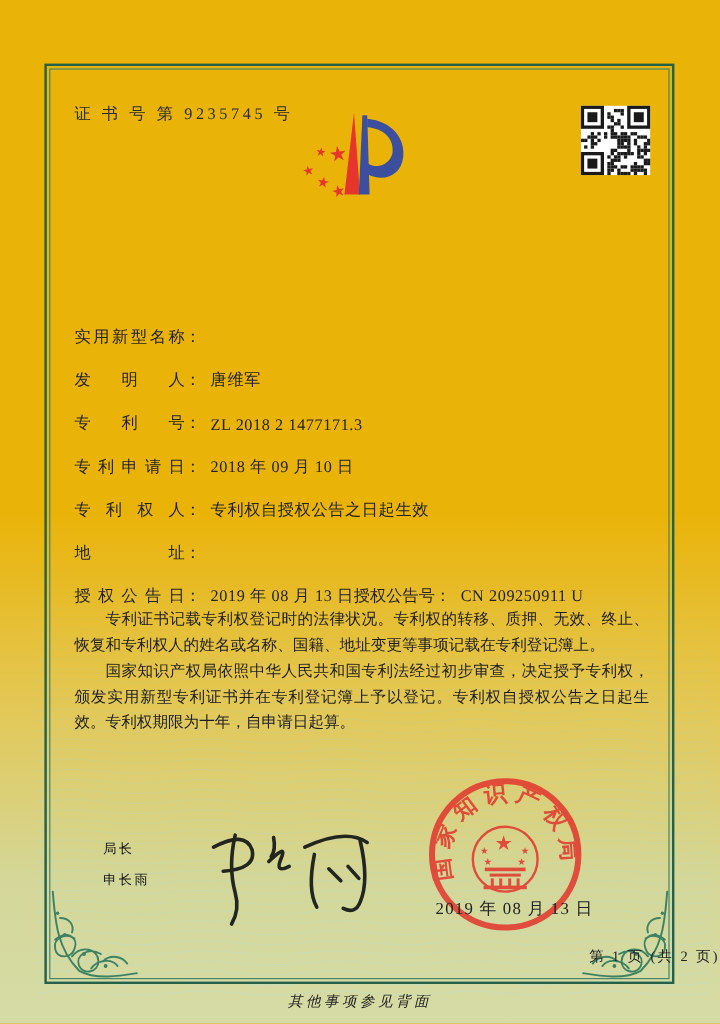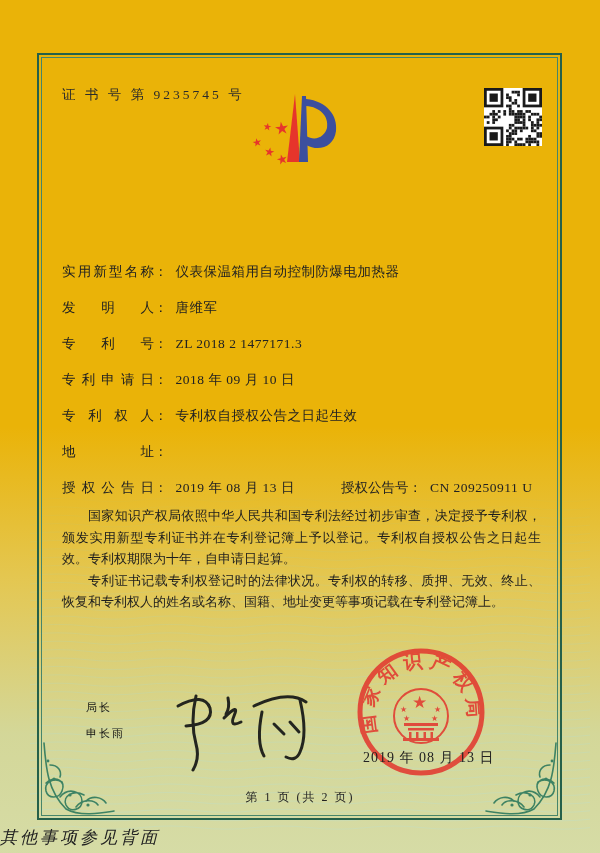--- a/index.html
+++ b/index.html
@@ -43,53 +43,53 @@
   .logo{position:absolute;left:247px;top:88px;}
   .qr{position:absolute;left:484px;top:88px;width:58px;height:58px;}
 
   .title{
     position:absolute;left:0;top:188px;width:100%;
     text-align:center;font-size:31px;font-weight:bold;
     letter-spacing:9px;color:#111;text-indent:9px;
   }
 
   .fields{position:absolute;left:62px;top:254px;width:480px;}
-  .frow{display:flex;align-items:center;height:36px;font-size:13.5px;color:#222;}
+  .frow{display:flex;align-items:flex-end;height:36px;font-size:13.5px;color:#222;}
   .frow .lbl{
     display:inline-block;width:92px;
     text-align:justify;text-align-last:justify;
   }
   .frow .colon{margin-right:8px;}
   .frow .val{letter-spacing:.5px;}
-  .frow .pair2{margin-left:46px;display:flex;align-items:baseline;}
+  .frow .pair2{display:flex;align-items:baseline;}
 
   .paras{
     position:absolute;left:62px;top:505px;width:479px;
     font-size:13px;line-height:21.5px;color:#1d1d1d;
     text-align:justify;
   }
   .paras p{margin:0;text-indent:2em;}
 
   .sig-block{position:absolute;left:86px;top:700px;font-size:11px;color:#111;}
   .sig-block div{margin-bottom:11px;letter-spacing:2px;}
   .signature{position:absolute;left:158px;top:676px;}
 
   .seal{position:absolute;left:351px;top:642px;}
   .seal-date{
     position:absolute;left:363px;top:749px;
     font-size:14px;color:#222;letter-spacing:1px;white-space:nowrap;
   }
 
   .page-num{
     position:absolute;left:0;top:789px;width:100%;
-    text-align:center;font-size:12px;color:#222;letter-spacing:2px;
+    text-align:right;font-size:12px;color:#222;letter-spacing:2px;
   }
   .back-note{
     position:absolute;left:0;top:826px;width:100%;
-    text-align:left;font-size:17px;color:#222;letter-spacing:3px;
+    text-align:center;font-size:12px;color:#222;letter-spacing:3px;
     font-style:italic;
   }
 </style>
 </head>
 <body>
 
 <div class="page">
 
   <svg class="waves" width="600" height="853" id="waveSvg">
       <path d="M30 500.0 q28 -3.2 56 0 q28 3.2 56 0 q28 -3.2 56 0 q28 3.2 56 0 q28 -3.2 56 0 q28 3.2 56 0 q28 -3.2 56 0 q28 3.2 56 0 q28 -3.2 56 0 q28 3.2 56 0" fill="none" stroke="#8cc3a2" stroke-width="0.8" opacity="0.06"></path>
@@ -314,21 +314,20 @@
       <rect x="0" y="14" width="7" height="7" fill="#1a1a1a"></rect>
       <rect x="1" y="15" width="5" height="5" fill="#ffffff"></rect>
       <rect x="2" y="16" width="3" height="3" fill="#1a1a1a"></rect>
     </svg>
 
 
   <div class="fields">
     <div class="frow">
       <span class="lbl">实用新型名称</span>
         <span class="colon">：</span>
-      <span class="val">仪表保温箱用自动控制防爆电加热器</span>
     </div>
     <div class="frow">
       <span class="lbl">发明人</span>
         <span class="colon">：</span>
       <span class="val">唐维军</span>
     </div>
     <div class="frow">
       <span class="lbl">专利号</span>
         <span class="colon">：</span>
       <span class="val">ZL 2018 2 1477171.3</span>
@@ -353,22 +352,22 @@
       <span class="val">2019 年 08 月 13 日</span>
       <span class="pair2">
         <span>授权公告号</span>
           <span class="colon">：</span>
         <span class="val">CN 209250911 U</span>
       </span>
     </div>
   </div>
 
   <div class="paras">
+    <p>专利证书记载专利权登记时的法律状况。专利权的转移、质押、无效、终止、恢复和专利权人的姓名或名称、国籍、地址变更等事项记载在专利登记簿上。</p>
     <p>国家知识产权局依照中华人民共和国专利法经过初步审查，决定授予专利权，颁发实用新型专利证书并在专利登记簿上予以登记。专利权自授权公告之日起生效。专利权期限为十年，自申请日起算。</p>
-    <p>专利证书记载专利权登记时的法律状况。专利权的转移、质押、无效、终止、恢复和专利权人的姓名或名称、国籍、地址变更等事项记载在专利登记簿上。</p>
   </div>
 
   <div class="sig-block">
     <div>局长</div>
     <div>申长雨</div>
   </div>
 
   <svg class="signature" width="170" height="105" viewBox="0 0 170 105">
     <g fill="none" stroke="#23251f" stroke-width="3" stroke-linecap="round" stroke-linejoin="round">
       <path d="M38,20 q-6,26 0,48 q4,14 -3,26"></path>

